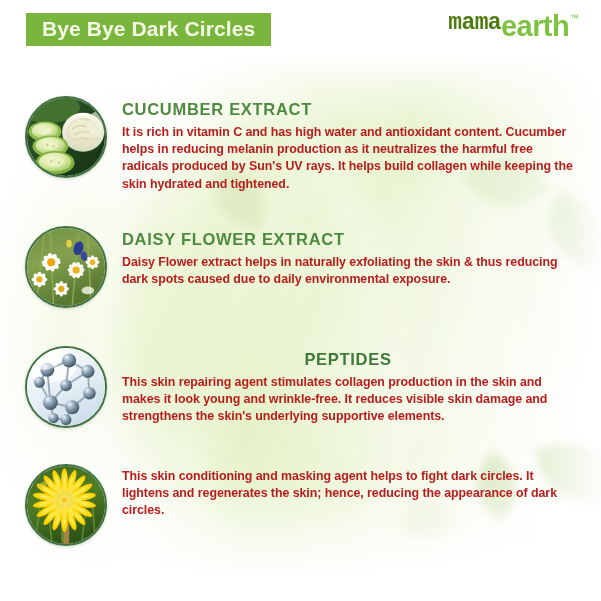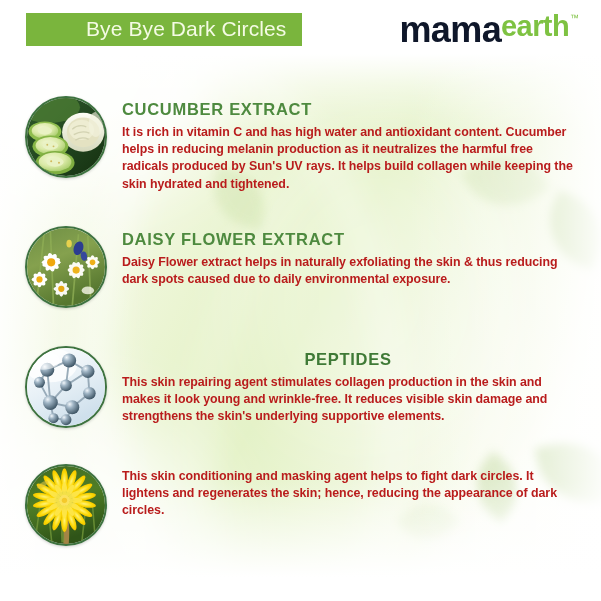--- a/index.html
+++ b/index.html
@@ -102,35 +102,34 @@
     position:absolute;
     left:26px; top:13px;
     height:33px;
     padding:0 16px 2px 16px;
     background:#7ab53d;
     display:flex; align-items:center;
   }
   .title-banner span {
     color:#f4fbe4;
     font-size:21px;
-    font-weight:400;
+    font-weight:700;
     letter-spacing:.1px;
     line-height:1;
     white-space:nowrap;
-    margin-left:44px;
   }
 
   .brand {
     position:absolute;
     right:22px; top:12px;
     display:flex; align-items:flex-start;
     line-height:1;
   }
   .brand .mama {
-    font-size:36px; font-weight:bold; color:#0f172a; letter-spacing:-0.6px;
+    font-size:23px; font-weight:bold; color:#4d7c0f; letter-spacing:-0.6px;font-family:Liberation Mono, monospace;
   }
   .brand .earth {
     font-size:29px; font-weight:bold; color:#7ec242; letter-spacing:-0.6px;
   }
   .brand .tm {
     font-size:9px; color:#7ec242; margin-top:2px; margin-left:1px;
   }
 
   
   .rows { position:absolute; left:0; top:0; width:601px; height:501px; }

